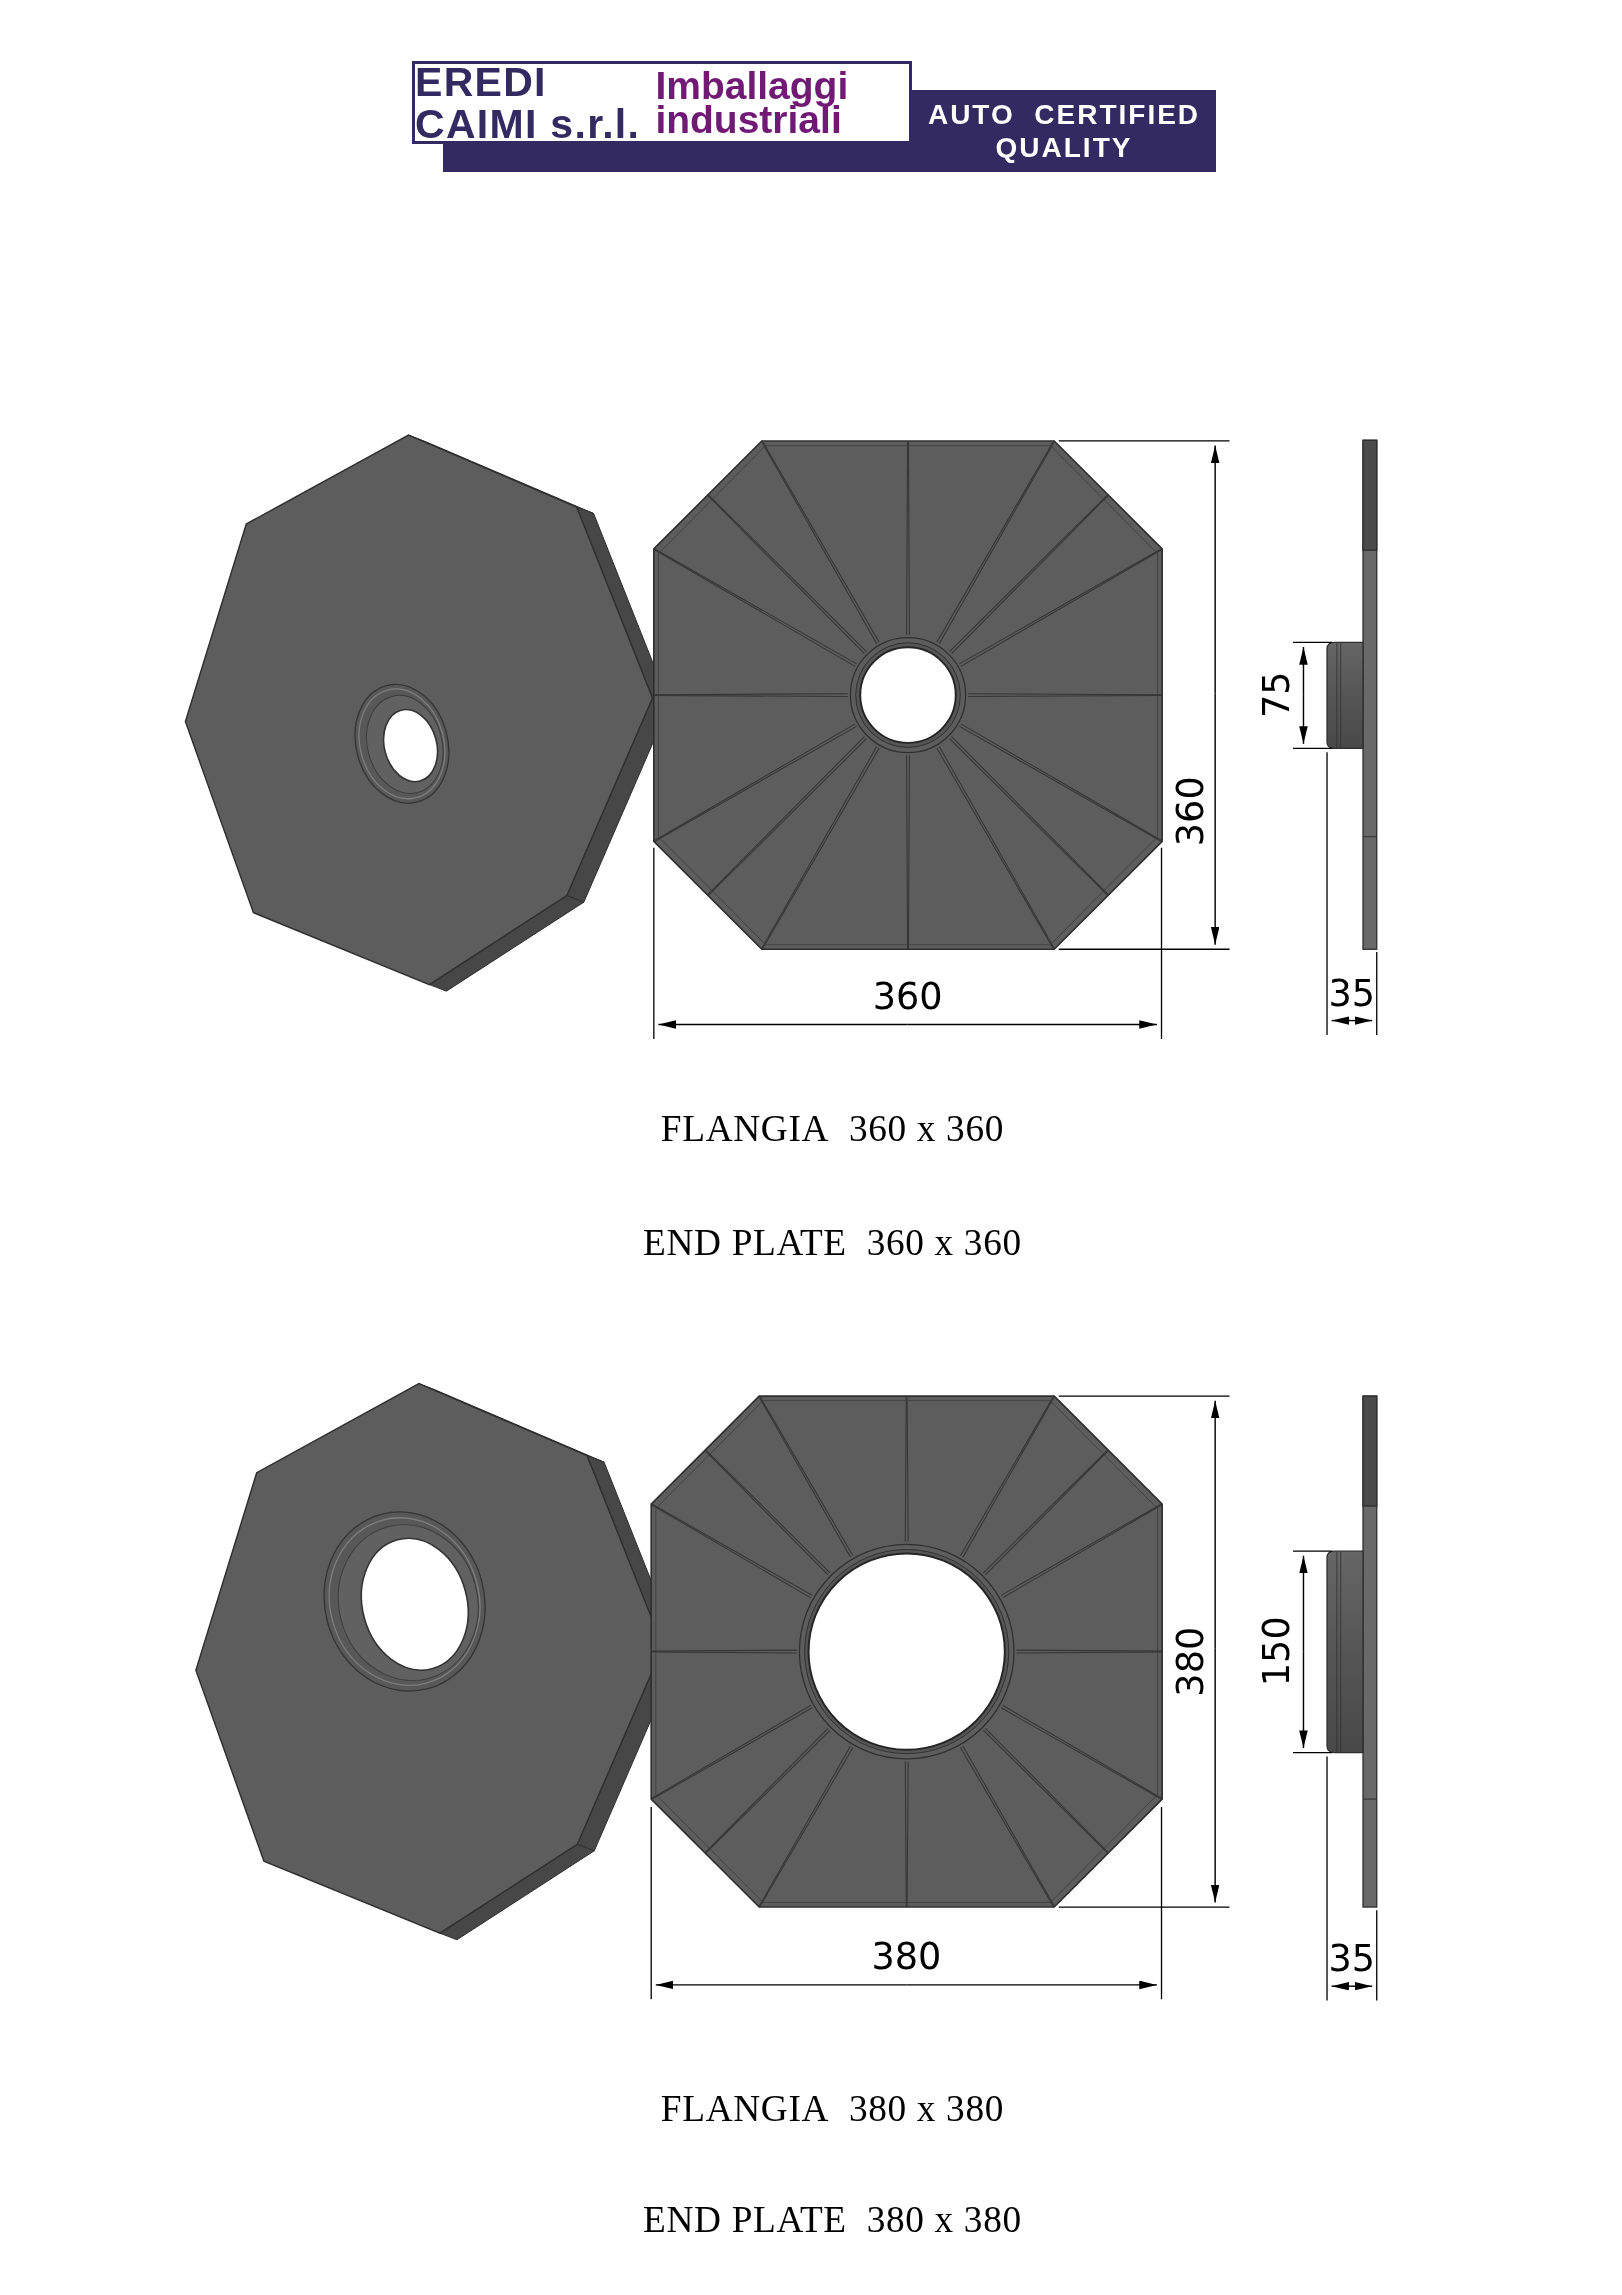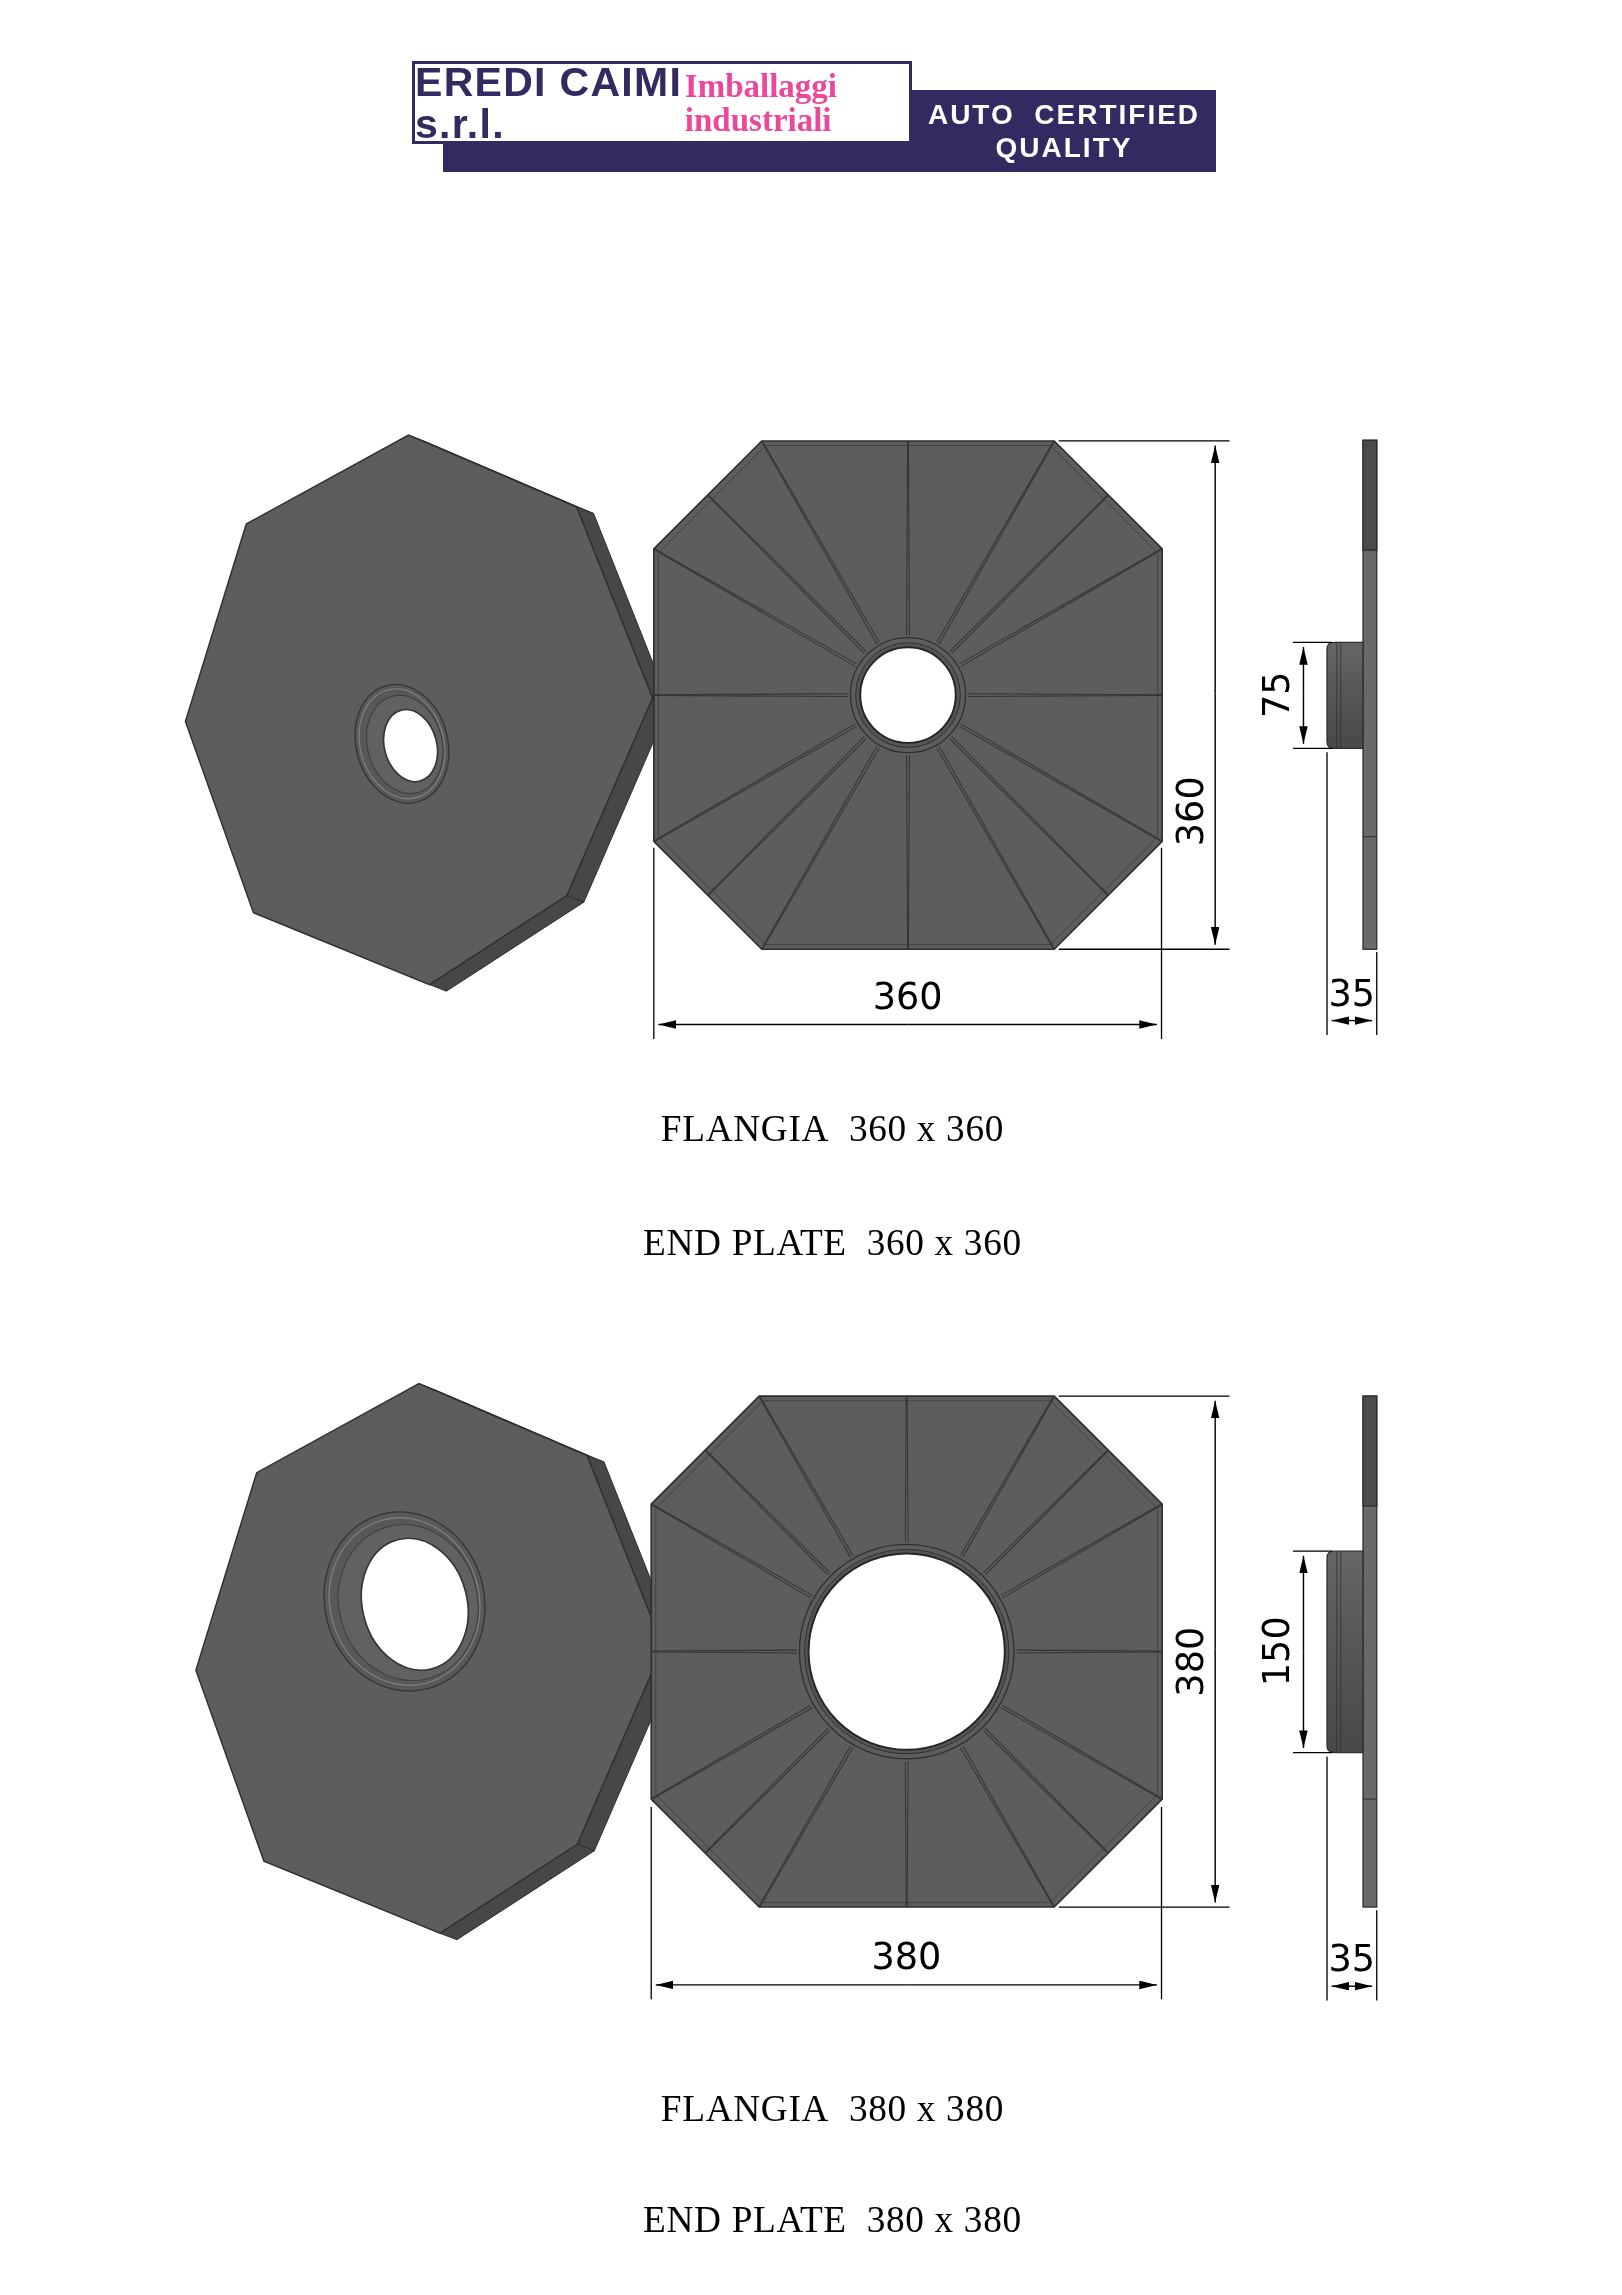--- a/index.html
+++ b/index.html
@@ -9,22 +9,22 @@
   .badge-band{position:absolute;left:443px;top:90px;width:773px;height:82px;
               background:#322a60;z-index:1;}
   .badge-text{position:absolute;left:469px;top:0;width:304px;height:82px;
               display:flex;flex-direction:column;justify-content:center;align-items:center;
               color:#ffffff;font-weight:bold;font-size:28px;letter-spacing:2px;line-height:33px;
               white-space:pre;}
   .logo-box{position:absolute;left:412px;top:61px;width:494px;height:77px;
             background:#ffffff;border:3.3px solid #322a60;z-index:2;
             display:flex;justify-content:center;align-items:center;}
   .logo-title{color:#322a60;font-weight:bold;font-size:41px;letter-spacing:1.3px;line-height:42px;}
-  .logo-sub{color:#ec4899;font-family:Liberation Serif, serif;font-weight:bold;
-            font-size:33px;line-height:34px;}
+  .logo-sub{color:#701a75;font-family:Liberation Sans, sans-serif;font-weight:bold;
+            font-size:39px;line-height:34px;}
   
   svg{position:absolute;left:0;top:0;z-index:0;}
   .oct{fill:#5d5d5d;stroke:#2f2f2f;stroke-width:2.5;}
   .oct-inset{fill:none;stroke:#3f3f3f;stroke-width:1.3;}
   .seg{stroke:#353535;stroke-width:1.6;fill:none;}
   .ext{stroke:#000000;stroke-width:2;fill:none;}
   .dim{stroke:#000000;stroke-width:2.2;fill:none;}
   .dimtxt{font-family:"DejaVu Sans","Liberation Sans",sans-serif;font-size:56px;fill:#000;
           text-anchor:middle;}
   .lbl{font-family:"Liberation Serif",serif;font-size:57px;fill:#000;text-anchor:middle;

